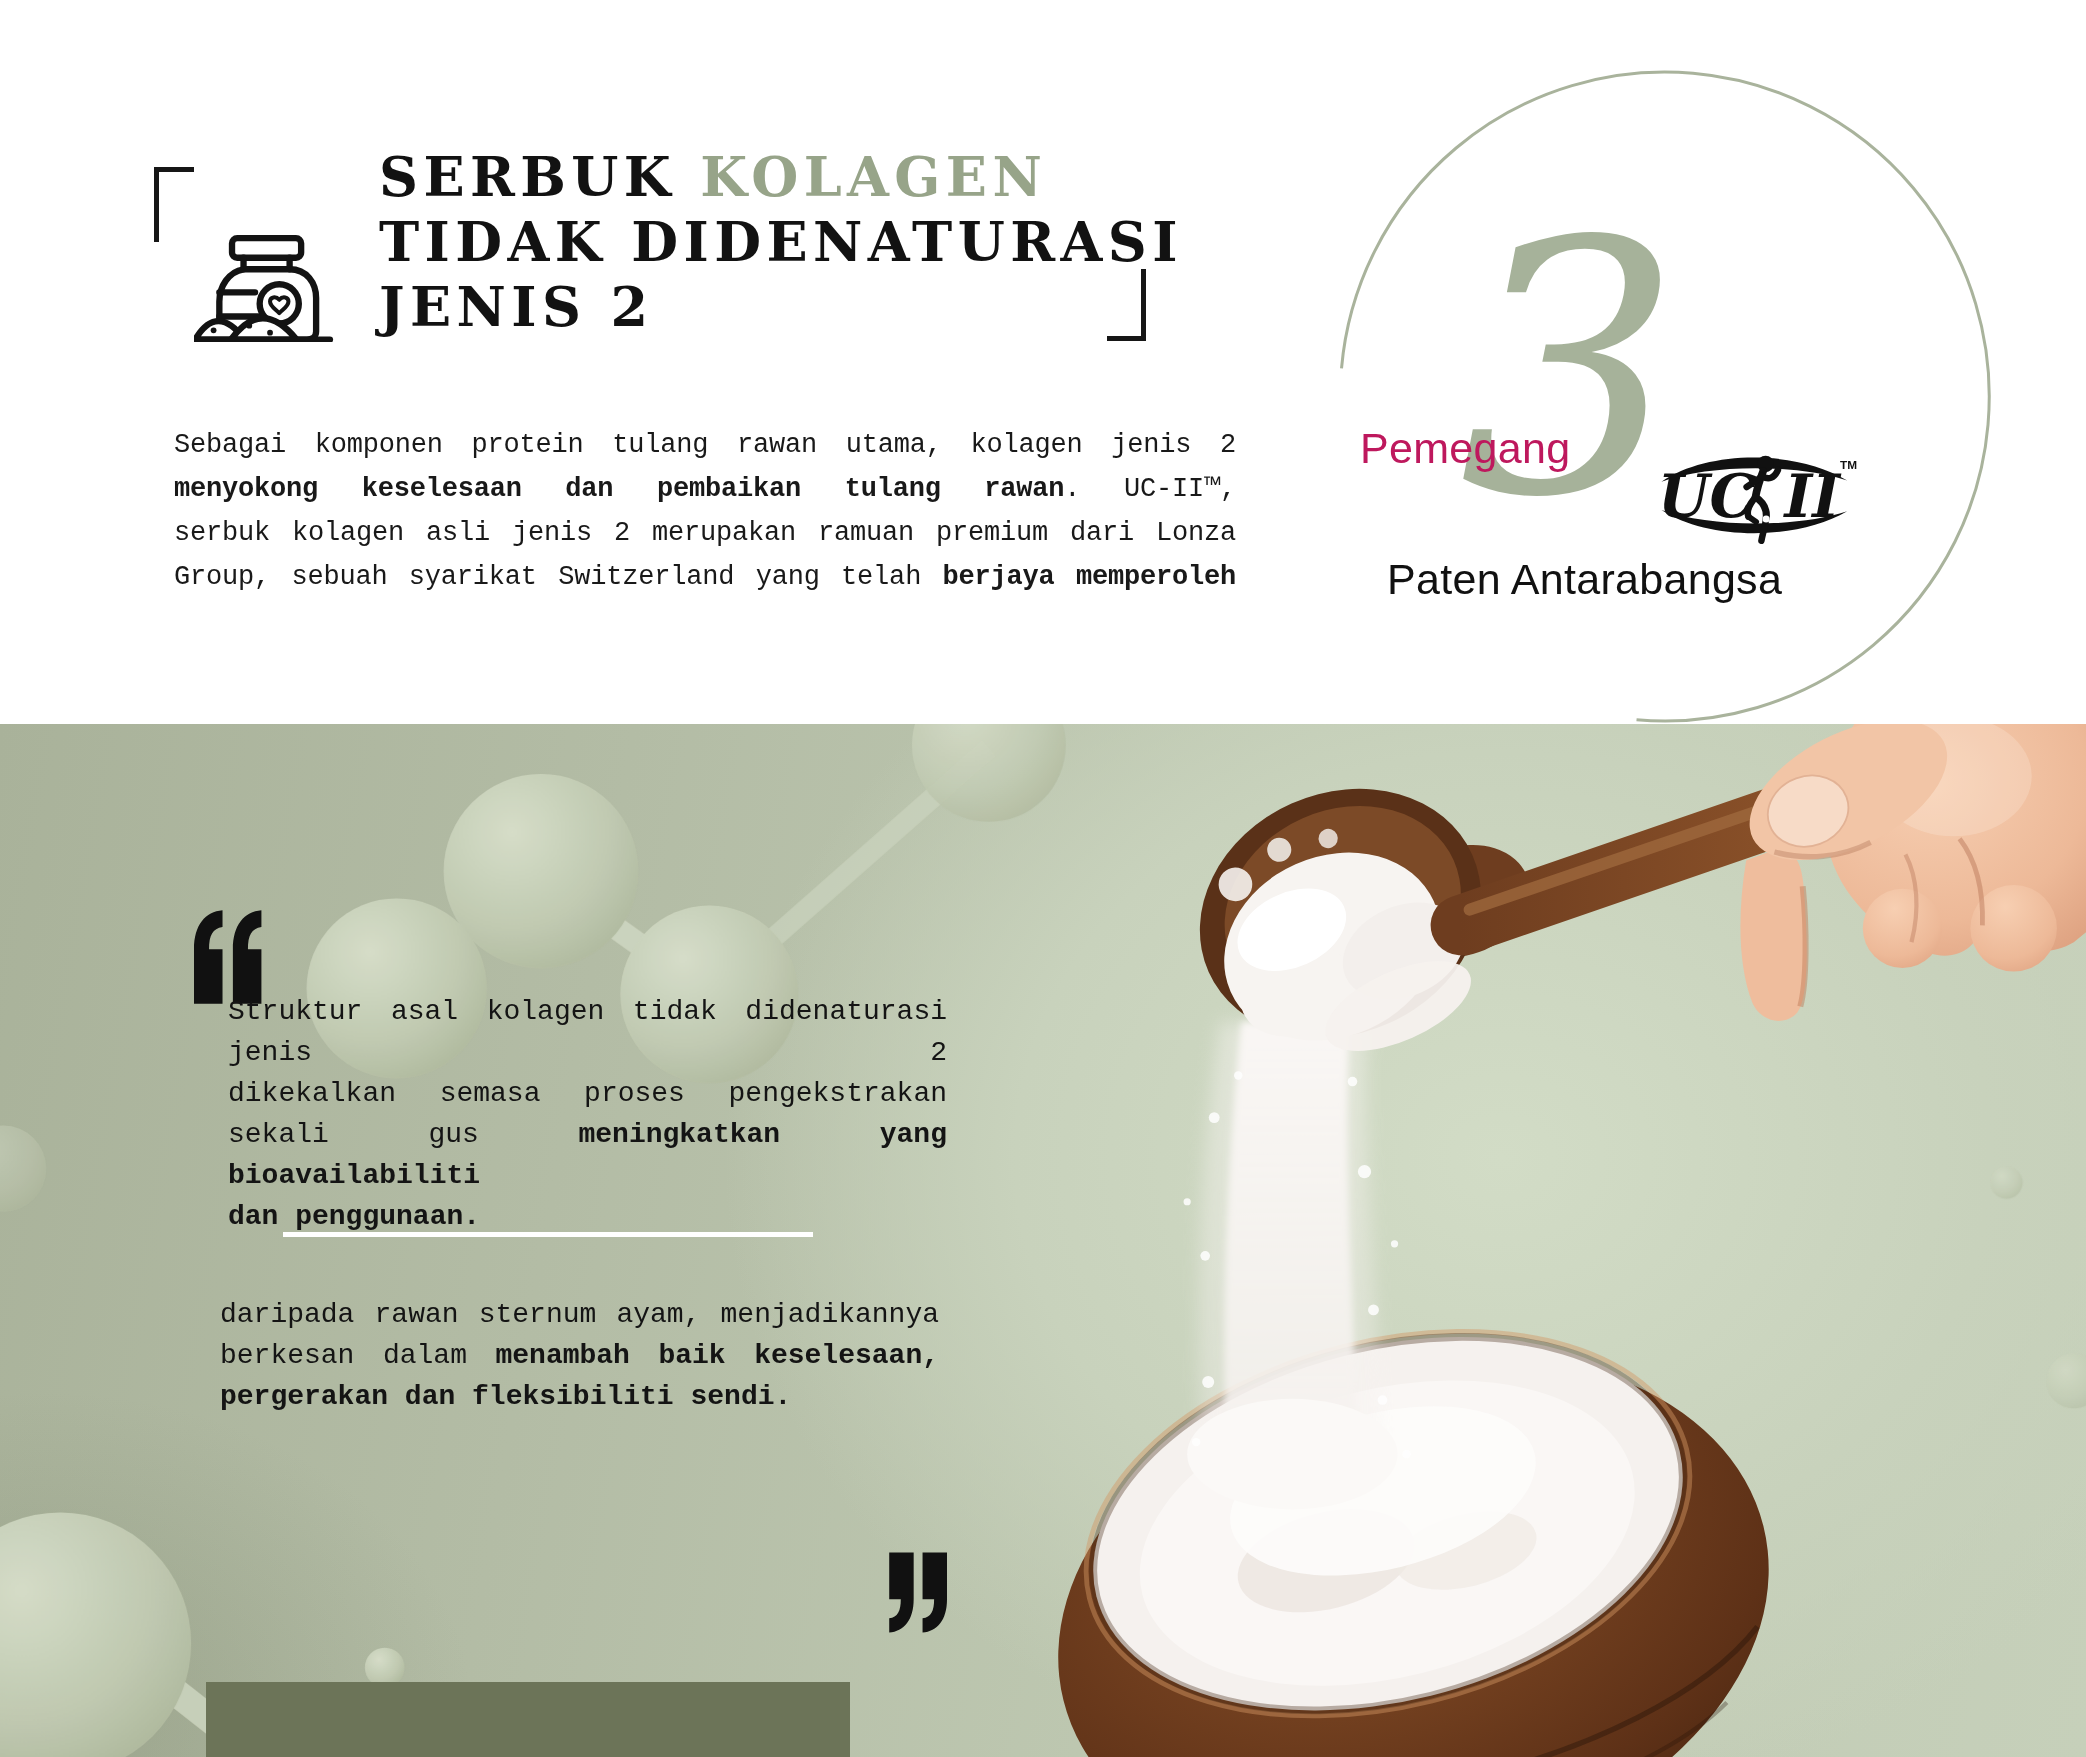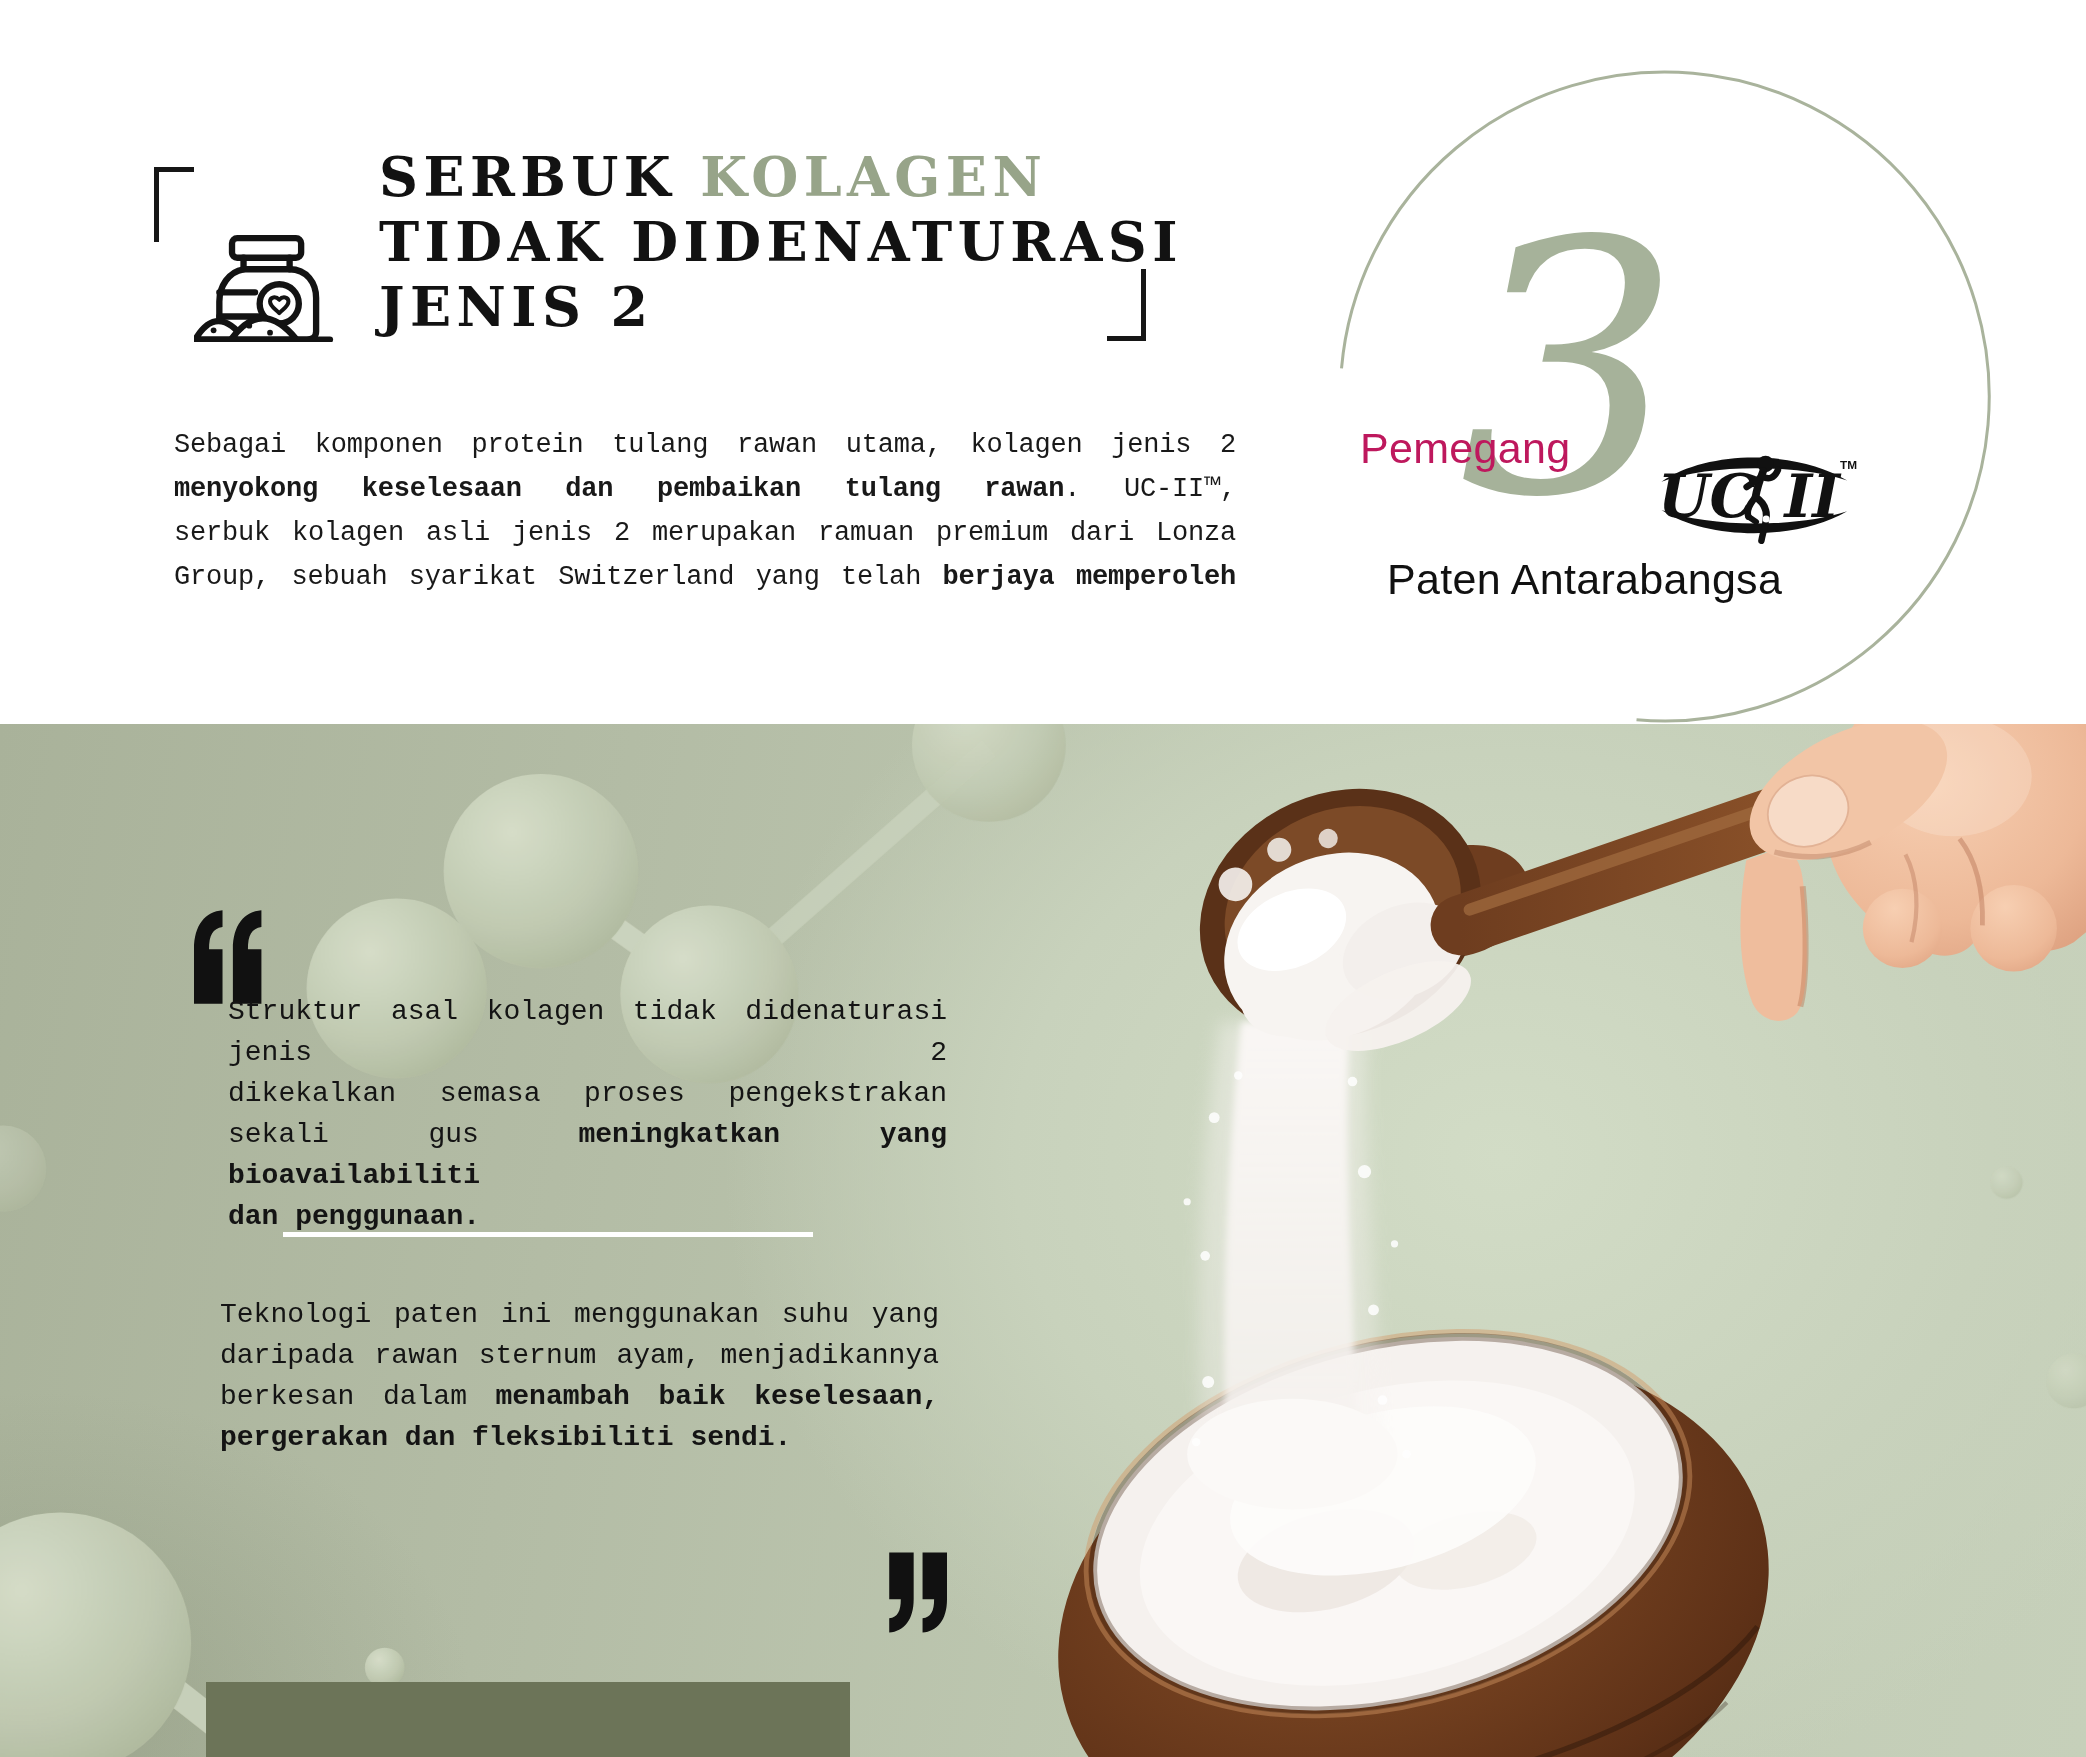--- a/index.html
+++ b/index.html
@@ -241,21 +241,20 @@
   <div class="abs quote1">
       <div class="jline"><span>Struktur asal kolagen tidak didenaturasi jenis 2</span></div>
       <div class="jline"><span>dikekalkan semasa proses pengekstrakan</span></div>
       <div class="jline"><span>sekali gus </span><span class="b">meningkatkan yang bioavailabiliti</span></div>
       <div class="jline last"><span class="b">dan penggunaan.</span></div>
     </div>
 
   <div class="abs divider"></div>
 
   <div class="abs quote2">
-      <div class="jline"><span>Teknologi paten ini menggunakan suhu yang</span></div>
       <div class="jline"><span>daripada rawan sternum ayam, menjadikannya</span></div>
       <div class="jline"><span>berkesan dalam </span><span class="b">menambah baik keselesaan,</span></div>
       <div class="jline last"><span class="b">pergerakan dan fleksibiliti sendi.</span></div>
     </div>
 
   <svg class="abs closeq" viewBox="0 0 135 180">
     <g fill="#111111" transform="rotate(180 67.5 90)">
       <path d="M 55 180 H 0 V 75 C 0 28 22 3 55 0 L 55 32 C 36 35 29 48 29 75 H 55 Z"></path>
       <path d="M 130 180 H 75 V 75 C 75 28 97 3 130 0 L 130 32 C 111 35 104 48 104 75 H 130 Z"></path>
     </g>

